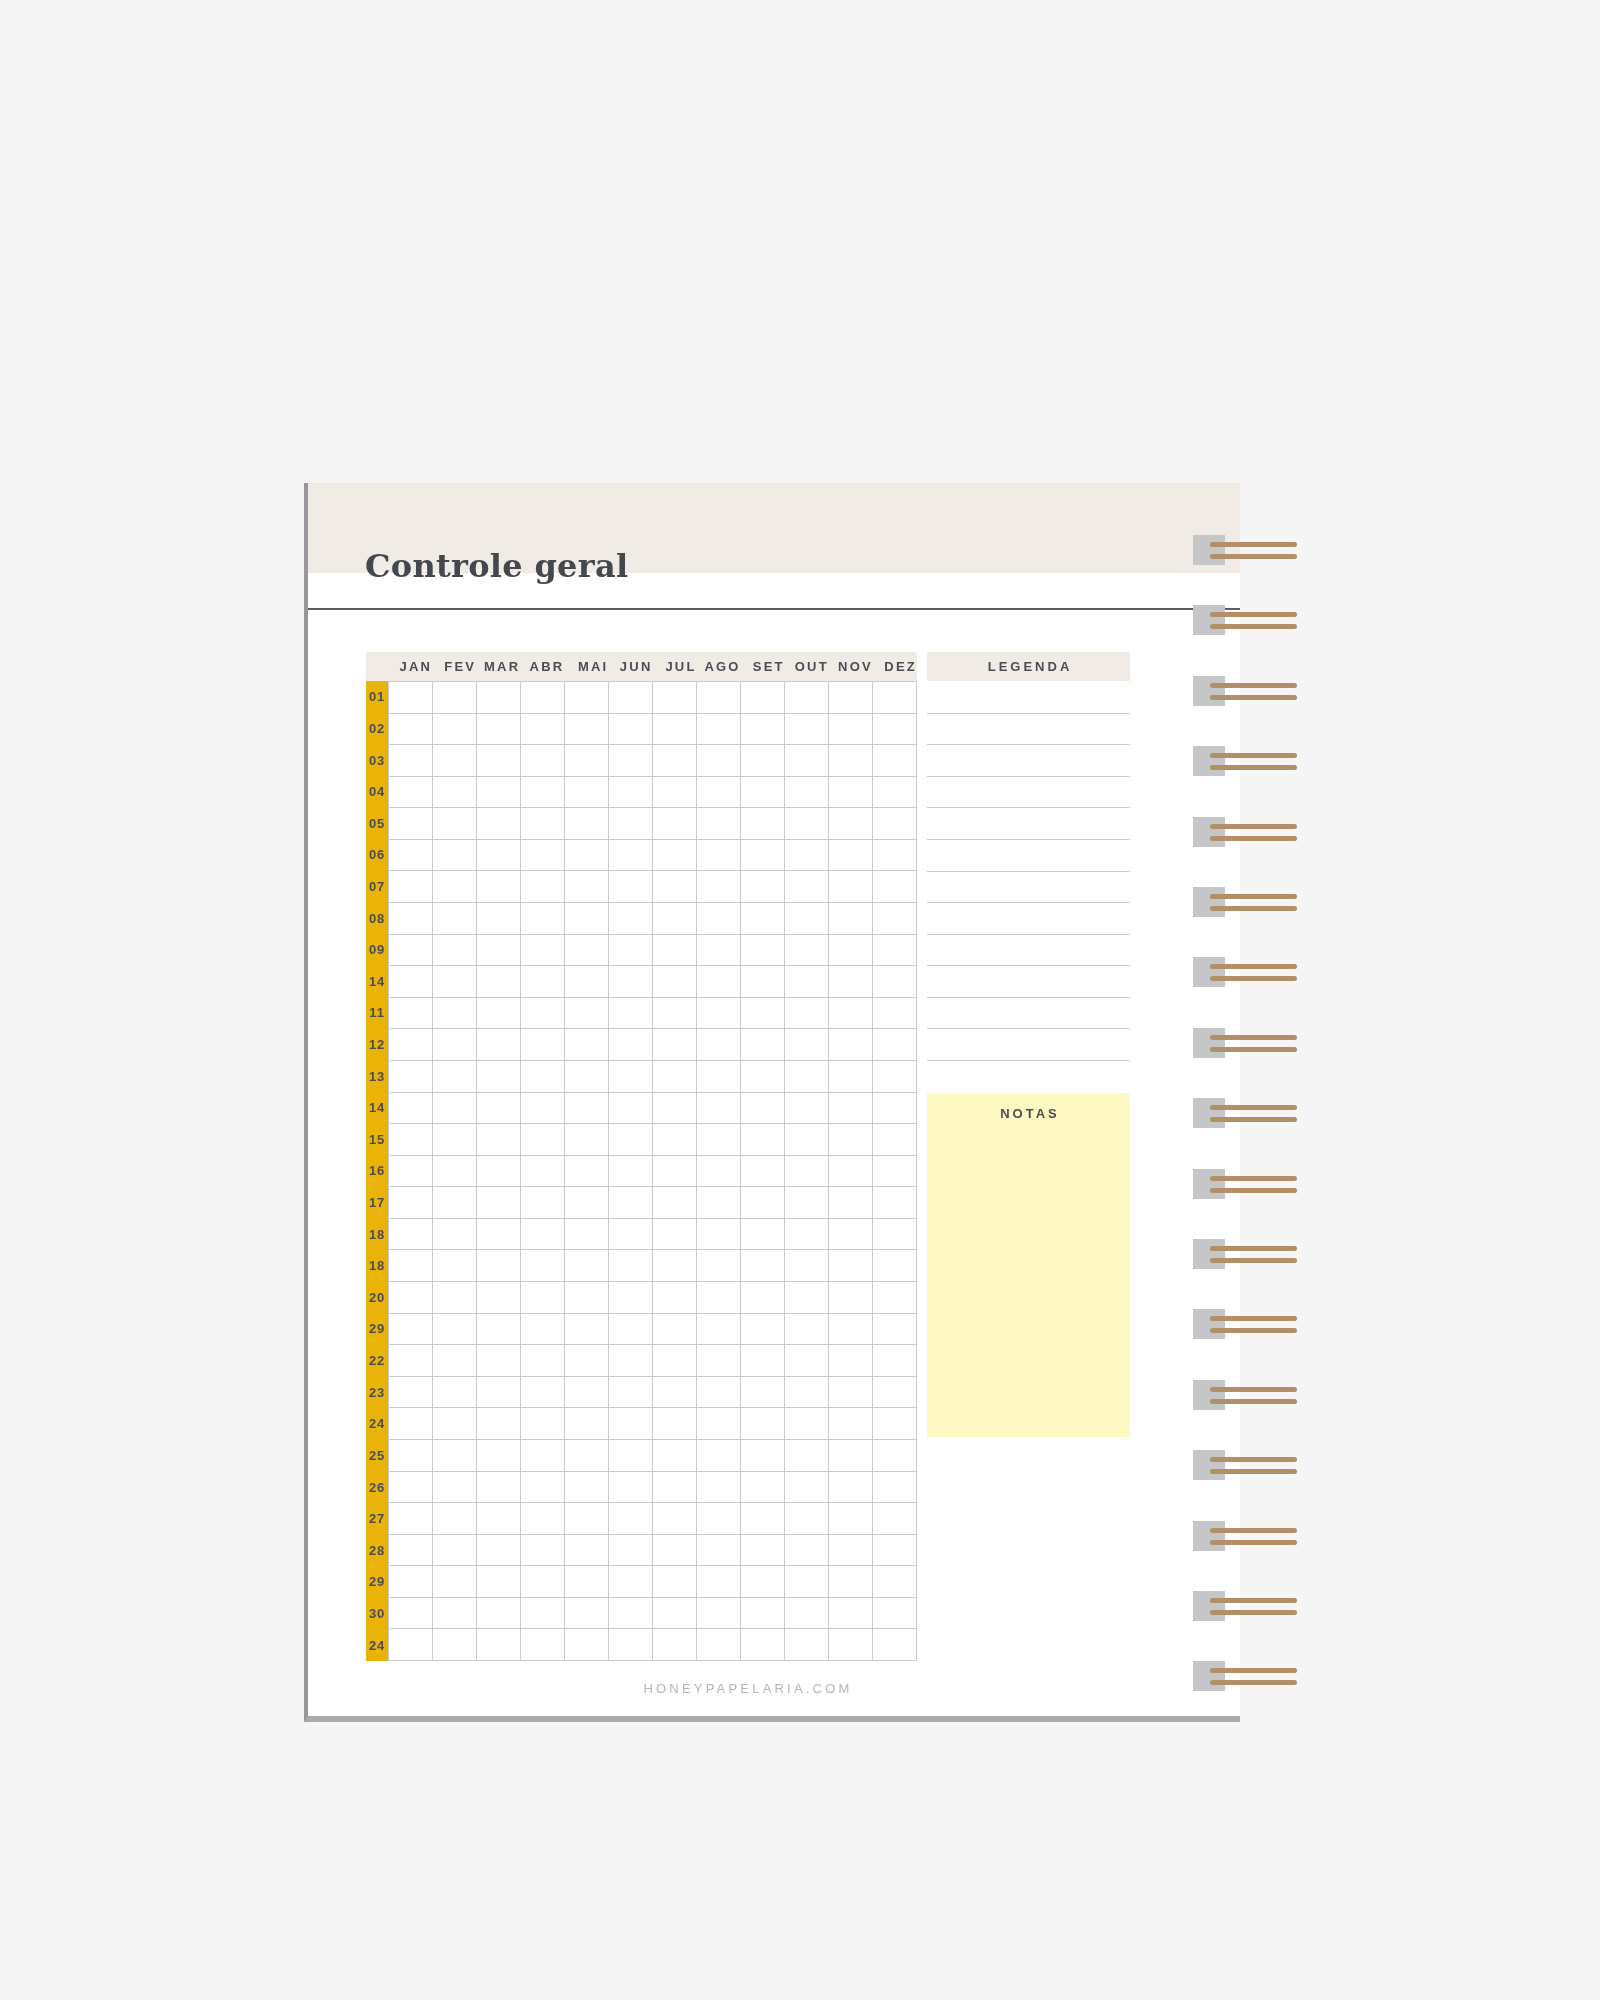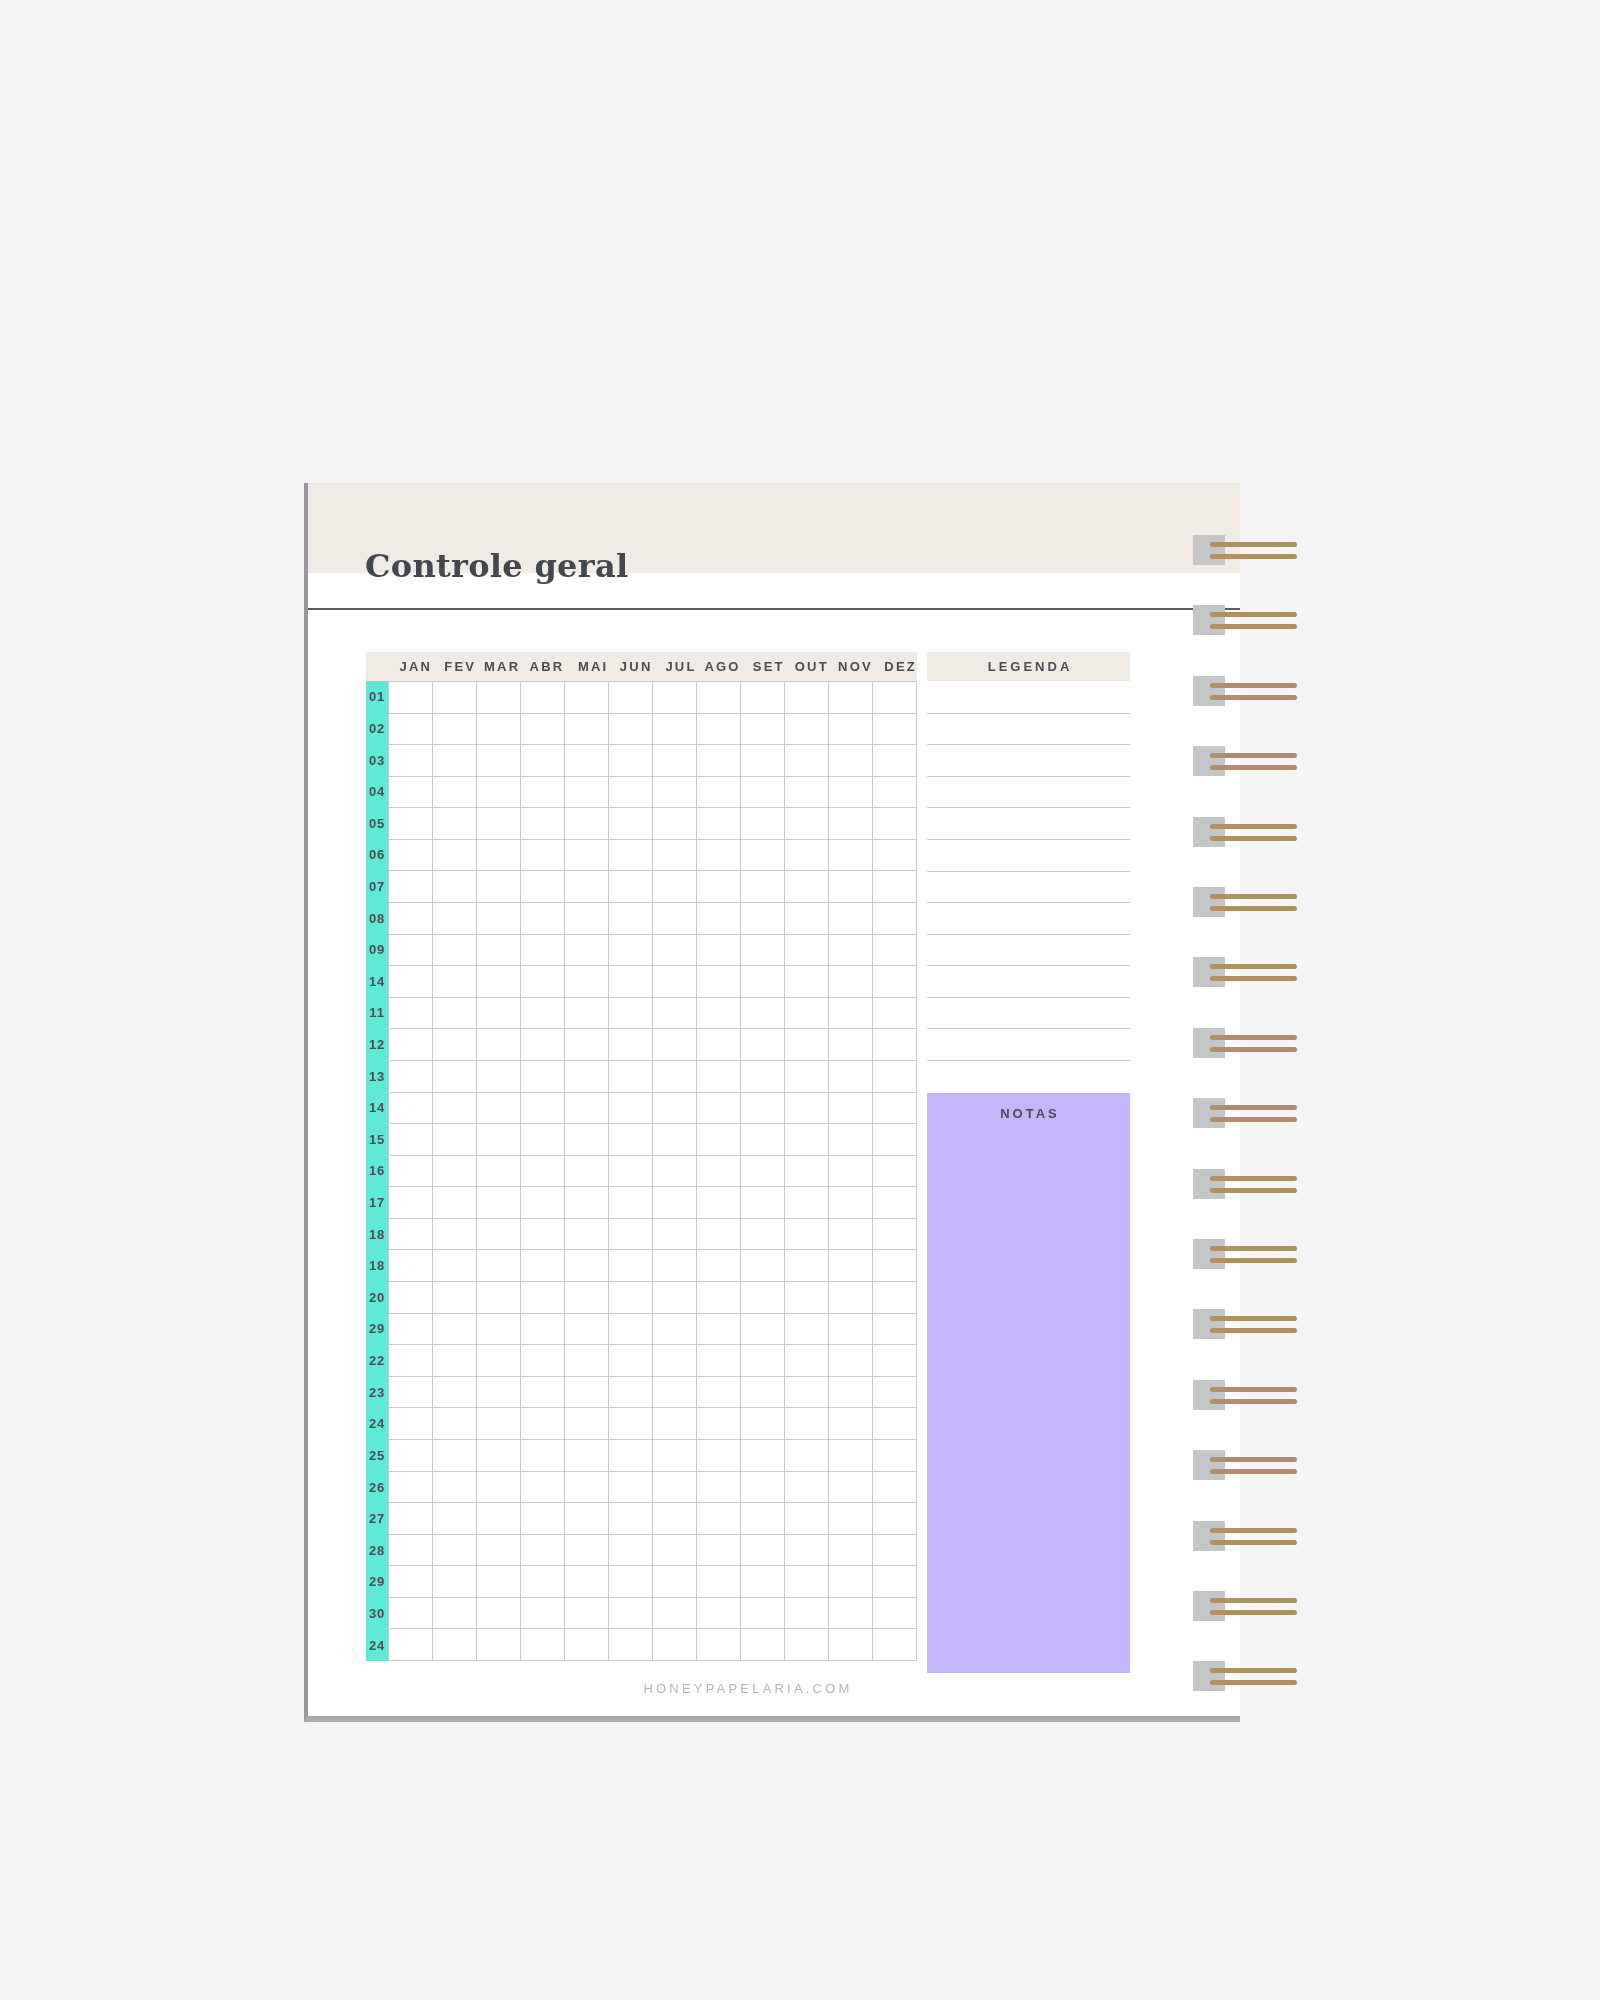--- a/index.html
+++ b/index.html
@@ -75,21 +75,21 @@
     font-size: 13px;
     font-weight: 700;
     letter-spacing: 2.2px;
     color: #4b4d55;
     text-indent: 2.2px; 
   }
   .day-col {
     position: absolute;
     left: 58px; top: 198px;
     width: 22px; height: 980px;
-    background: #5eead4;
+    background: #eab308;
     display: flex;
     flex-direction: column;
   }
   .day-label {
     flex: 1;
     display: flex;
     align-items: center;
     justify-content: center;
     font-size: 13px;
     font-weight: 600;
@@ -130,22 +130,22 @@
     position: absolute;
     left: 619px;
     width: 203px; height: 1px;
     background: #c7c9d1;
   }
 
   
   .notes-panel {
     position: absolute;
     left: 619px; top: 610px;
-    width: 203px; height: 580px;
-    background: #c4b5fd;
+    width: 203px; height: 344px;
+    background: #fef9c3;
   }
   .notes-title {
     padding-top: 13px;
     text-align: center;
     font-size: 13px;
     font-weight: 700;
     letter-spacing: 3px;
     color: #4b4d55;
     text-indent: 3px;
   }

